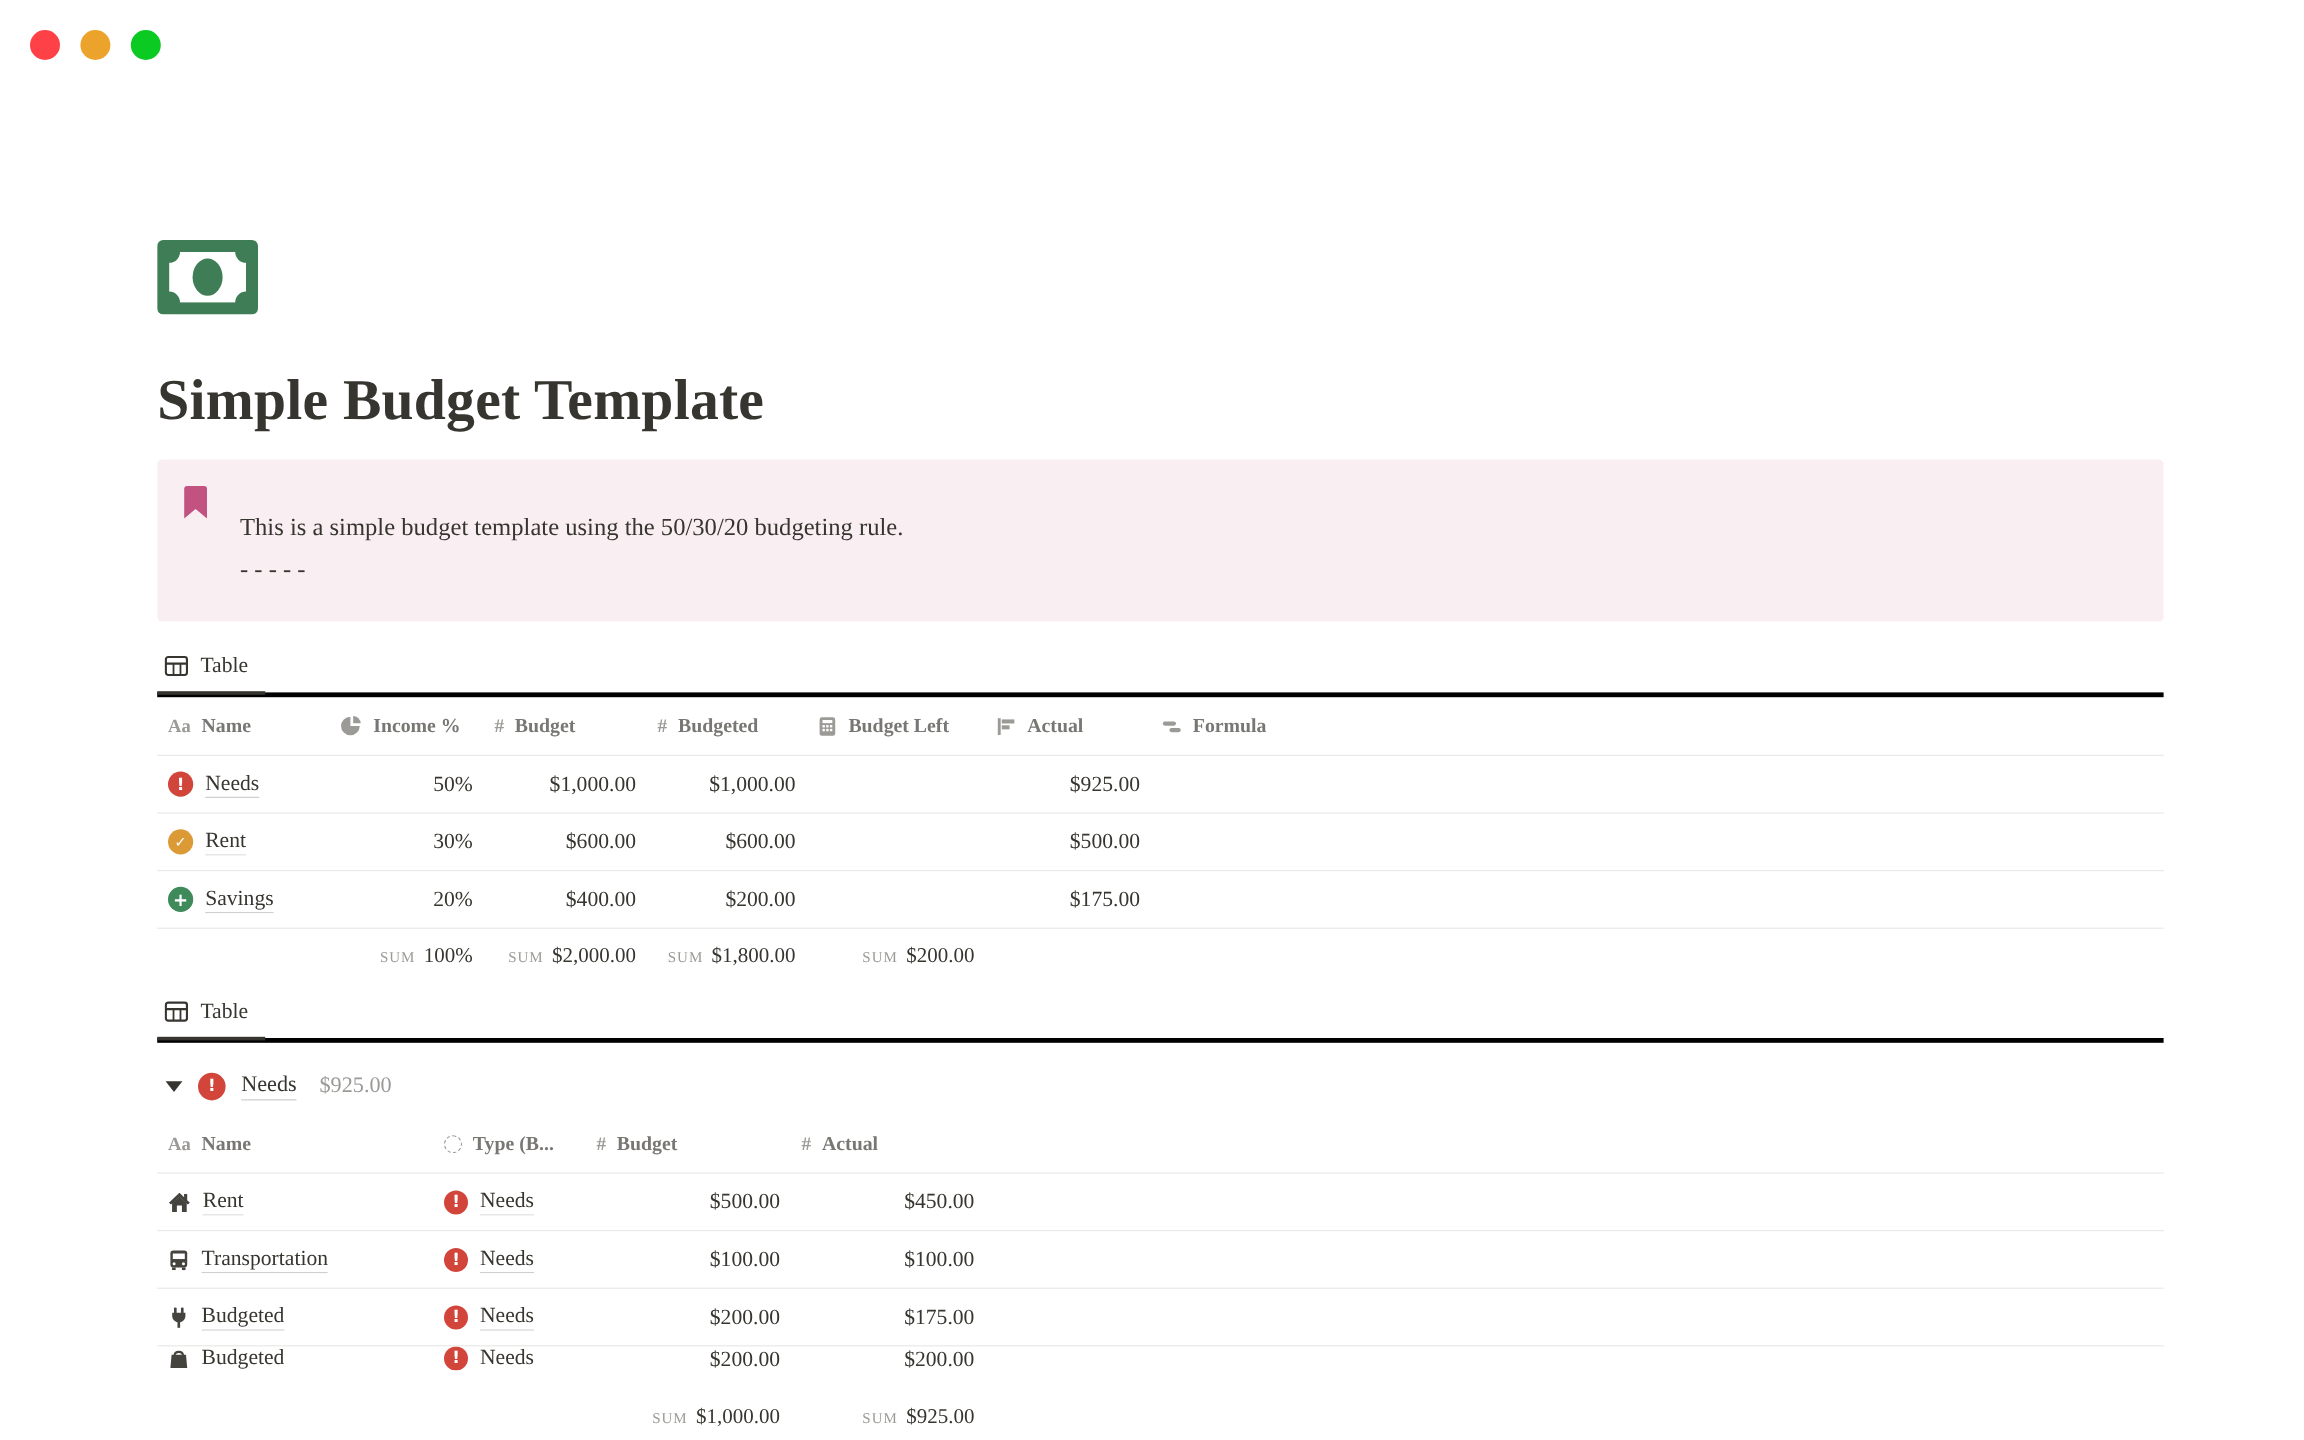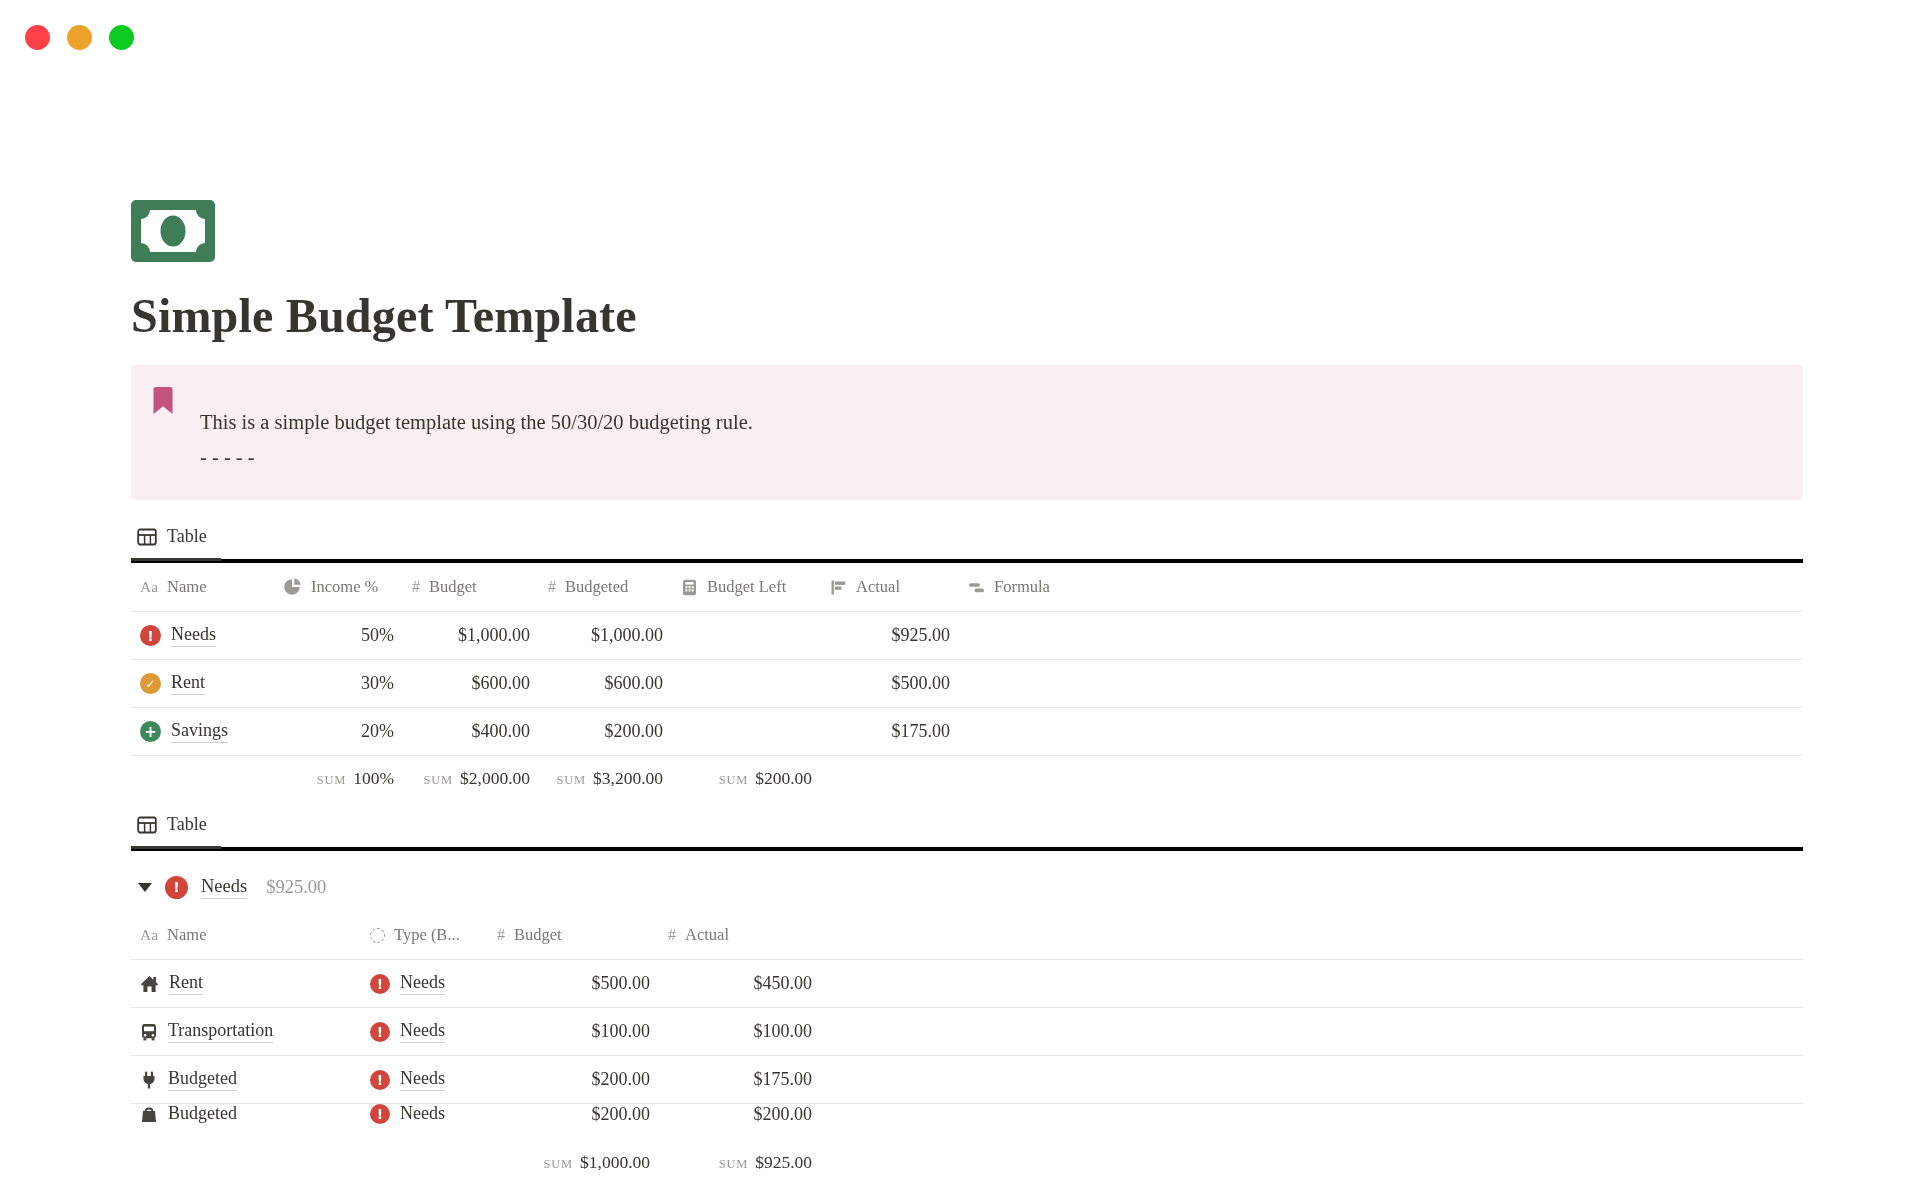--- a/index.html
+++ b/index.html
@@ -8,38 +8,38 @@
 
   
   .traffic { position:absolute; top:25px; left:25px; display:flex; gap:17px; }
   .dot { width:25px; height:25px; border-radius:50%; }
 
   
   .content { position:absolute; left:131px; top:0; width:1672px; }
 
   .page-icon { margin-top:200px; width:84px; height:62px; }
 
-  .page-title { margin-top:26px; font-size:48px; font-weight:700; line-height:1.15;
+  .page-title { margin-top:44px; font-size:48px; font-weight:700; line-height:1.15;
     letter-spacing:0.2px; color:#37352F; }
 
   
   .callout { margin-top:22px; background:#F9EFF3; border-radius:4px;
     padding:17px 30px 25px 22px; display:flex; align-items:flex-start; }
   .callout .bm { width:20px; height:27px; margin-top:5px; flex:none; }
   .callout-text { margin-left:27px; font-size:20.5px; line-height:35px; color:#37352F;margin-top:23px; }
 
   
   .tab-row { margin-top:20px; border-bottom:4px solid #000000; }
   .tab-row.tight { margin-top:8px; }
   .tab { display:inline-flex; align-items:center; gap:10px; padding:6px 14px 11px 6px;
     border-bottom:3px solid #37352F; margin-bottom:-2px; font-size:18px; color:#37352F; cursor:default; }
 
   .thead { display:flex; align-items:center; height:49px; border-bottom:1px solid #E9E9E7;
     color:#787774; font-size:16.5px; }
-  .th { display:flex; align-items:center; gap:9px; padding-left:10px; overflow:hidden; white-space:nowrap; }
+  .th { display:flex; align-items:center; gap:9px; padding-left:10px; overflow:hidden; white-space:nowrap;font-weight:bold; }
 
   .trow { display:flex; align-items:center; height:48px; border-bottom:1px solid #E9E9E7;
     font-size:18px; }
   .row-clipped { height:20px; overflow:hidden; border-bottom:none; }
   .trow-inner { display:flex; align-items:center; height:48px; width:100%; }
 
   .cell-name { display:flex; align-items:center; gap:10px; padding-left:9px; overflow:hidden; }
   .cell-num { text-align:right; padding-right:8px; white-space:nowrap; }
   .link { border-bottom:1px solid rgba(55,53,47,0.24); padding-bottom:1px; cursor:default; }
 
@@ -218,21 +218,21 @@
     <div class="sum-cell c1-income">
       <span class="sum-label">SUM</span>
       <span>100%</span>
     </div>
     <div class="sum-cell c1-budget">
       <span class="sum-label">SUM</span>
       <span>$2,000.00</span>
     </div>
     <div class="sum-cell c1-budgeted">
       <span class="sum-label">SUM</span>
-      <span>$3,200.00</span>
+      <span>$1,800.00</span>
     </div>
     <div class="sum-cell c1-bleft">
       <span class="sum-label">SUM</span>
       <span>$200.00</span>
     </div>
   </div>
 
   <div class="tab-row tight">
     <span class="tab">
       <svg width="20" height="20" viewBox="0 0 20 20">

